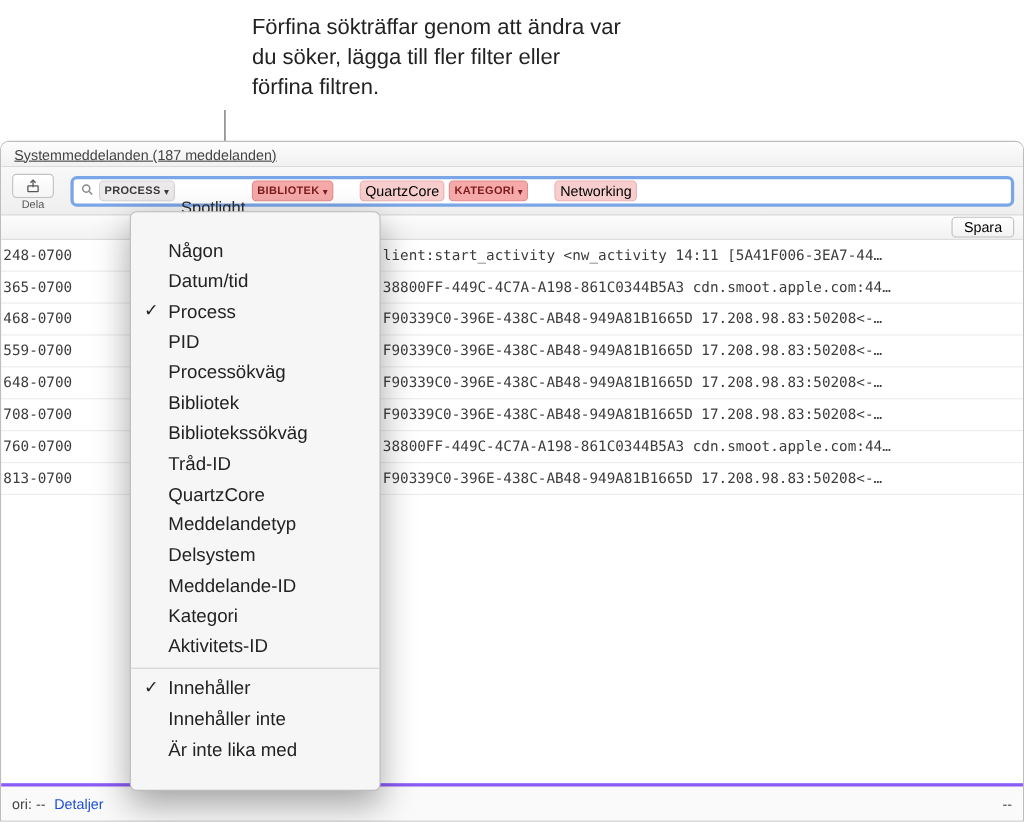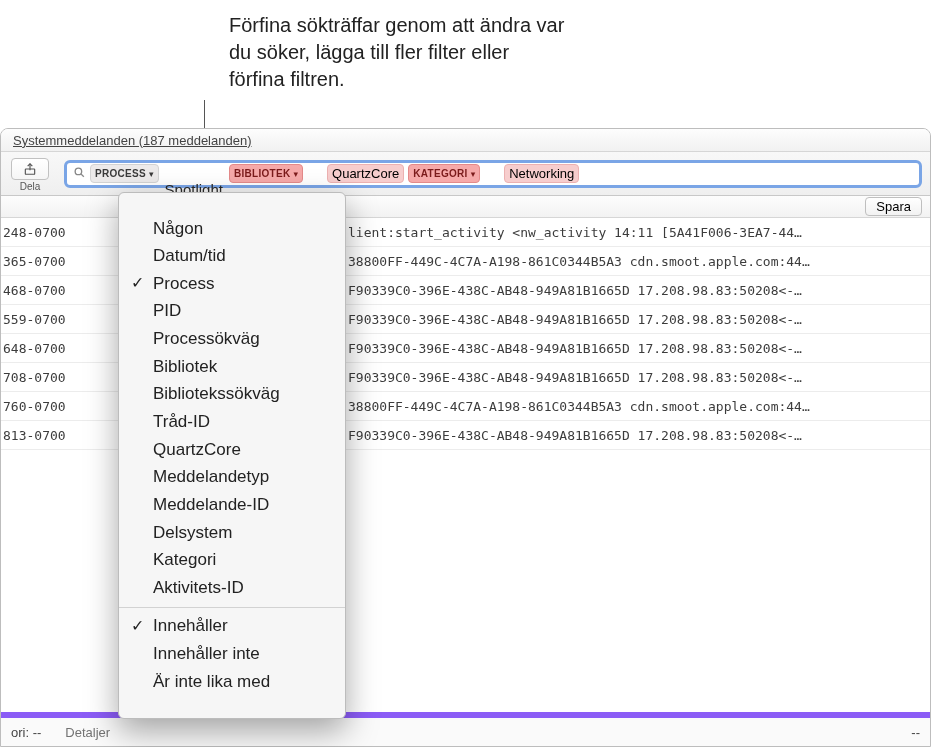--- a/index.html
+++ b/index.html
@@ -160,30 +160,30 @@
     white-space:nowrap;
     padding-left:2px;
   }
   .row .ts { width: 115px; overflow:hidden; }
   .row .msg { flex:1; overflow:hidden; padding-left: 230px; }
 
   .footer {
     position:absolute;
     bottom: 0; left:0; right:0;
     height: 34px;
-    border-top:6px solid #8b5cf6;
+    border-top:3px solid #8b5cf6;
     background:#fafafa;
     display:flex;
     align-items:center;
     padding: 0 10px;
     font-size:13px;
     color:#444;
     text-align:center;
   }
-  .footer .detaljer { color:#737373; margin-left:24px;}
+  .footer .detaljer { color:#1d4ed8; margin-left:8px;}
   .footer .dash { margin-left:auto;}
 
   
   .dropdown {
     position:absolute;
     top: 192px;
     left: 118px;
     width: 228px;
     background: #f6f6f6;
     border: 1px solid #bcbcbc;
@@ -313,21 +313,21 @@
     <div class="item">Någon</div>
     <div class="item">Datum/tid</div>
     <div class="item selected">Process</div>
     <div class="item">PID</div>
     <div class="item">Processökväg</div>
     <div class="item">Bibliotek</div>
     <div class="item">Bibliotekssökväg</div>
     <div class="item">Tråd-ID</div>
     <div class="item">QuartzCore</div>
     <div class="item">Meddelandetyp</div>
+    <div class="item">Delsystem</div>
     <div class="item">Meddelande-ID</div>
-    <div class="item">Delsystem</div>
     <div class="item">Kategori</div>
     <div class="item">Aktivitets-ID</div>
     <hr>
     <div class="item selected">Innehåller</div>
     <div class="item">Innehåller inte</div>
     <div class="item">Är inte lika med</div>
   </div>
 
 </body></html>

